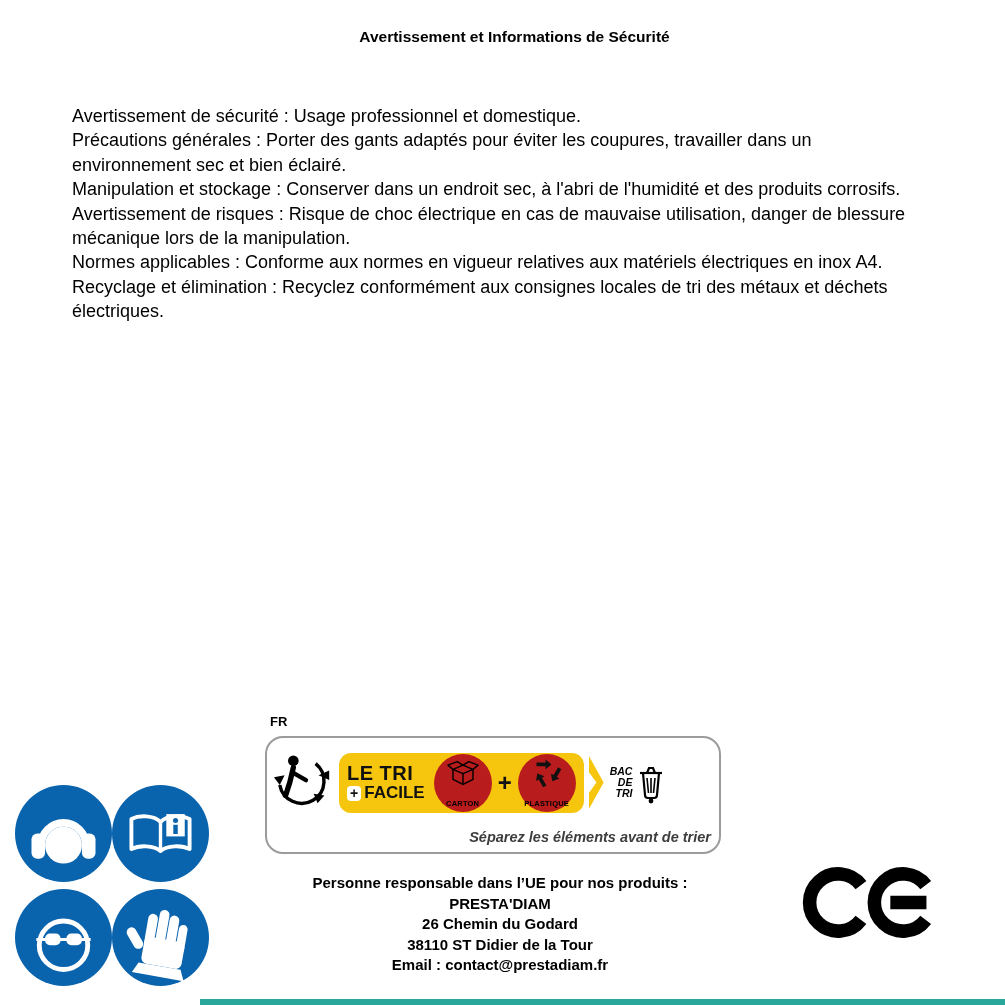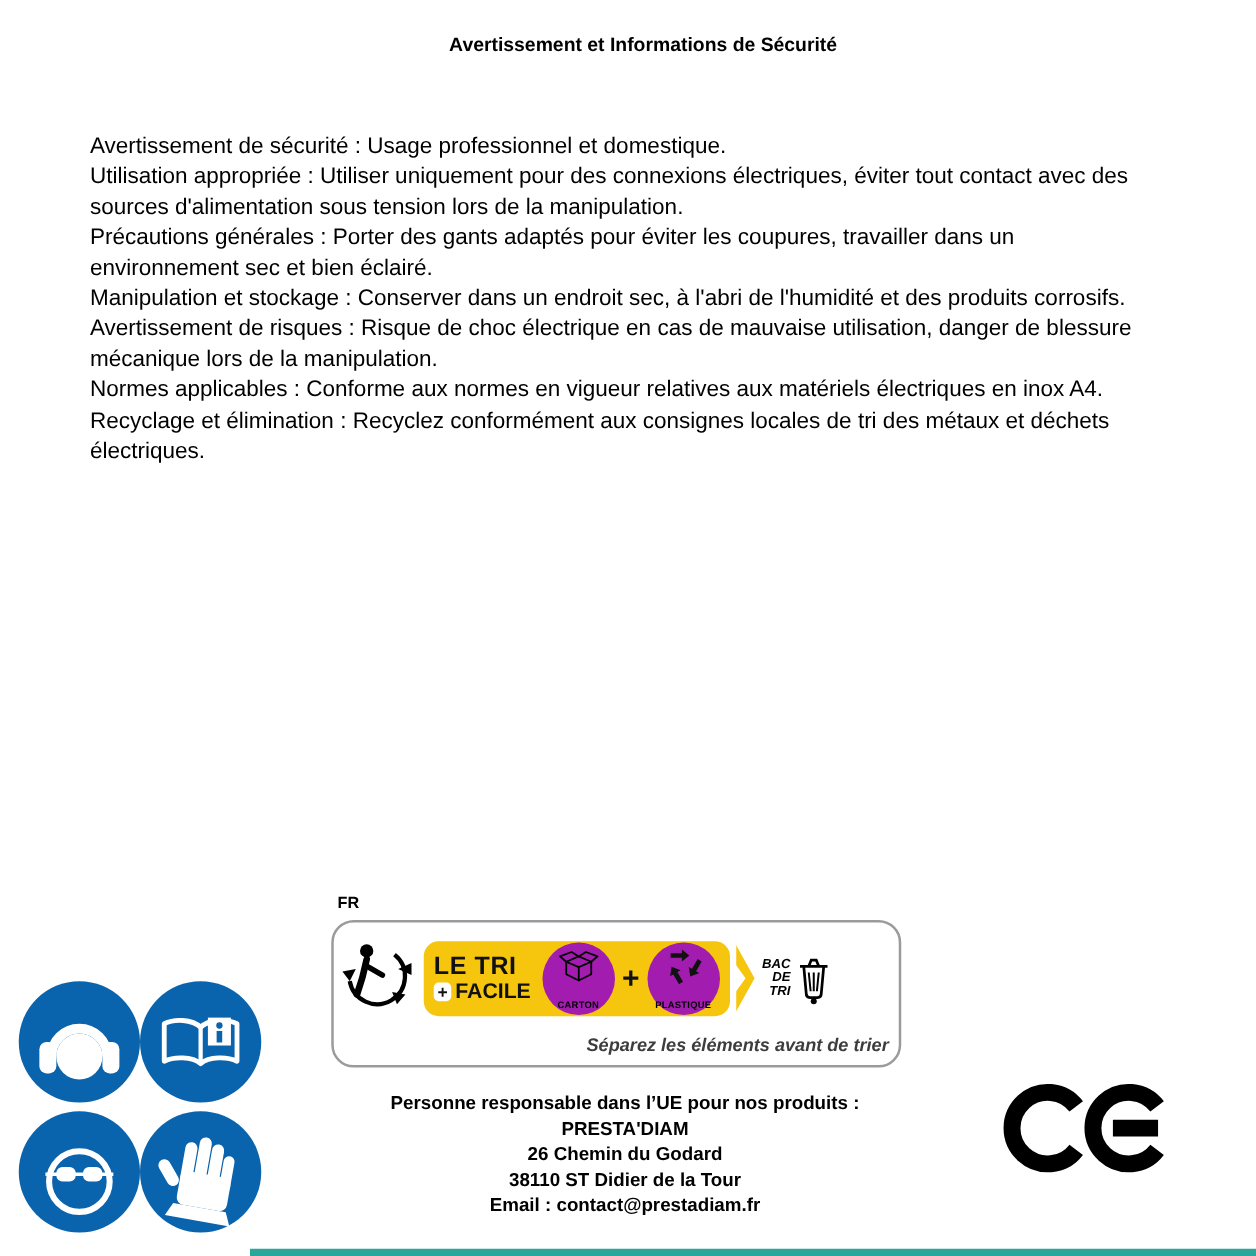--- a/index.html
+++ b/index.html
@@ -31,21 +31,21 @@
   .it-row { flex:1; display:flex; align-items:center; padding:5px 8px 0 6px; }
   .triman { width:62px; height:62px; flex:0 0 auto; margin-right:4px; }
   .it-band { display:flex; align-items:center; background:#F6C50E; border-radius:12px;
              padding:4px 8px; height:60px; }
   .it-headline { display:flex; flex-direction:column; justify-content:center;
                  margin-right:9px; color:#111; }
   .it-h1 { font-size:20px; font-weight:800; letter-spacing:.5px; line-height:1.1; }
   .it-h2 { font-size:17px; font-weight:800; line-height:1.1; display:flex; align-items:center; gap:3px; }
   .plusbox { background:#fff; border-radius:4px; font-size:14px; font-weight:900;
              padding:0 3px; display:inline-block; }
-  .it-circle { width:58px; height:58px; background:#a21caf; border-radius:50%;
+  .it-circle { width:58px; height:58px; background:#b91c1c; border-radius:50%;
                display:flex; flex-direction:column; align-items:center; justify-content:center; gap:11px; flex:0 0 auto; }
   .it-circle .mat { font-size:7.5px; font-weight:bold; letter-spacing:.2px; }
   .it-plus { font-size:24px; font-weight:bold; margin:0 6px; color:#111; }
   .it-chev { width:15px; height:54px; margin-left:5px; background:#F6C50E;
              clip-path:polygon(0 0,100% 50%,0 100%,0 70%,52% 50%,0 30%); }
   .it-binlabel { display:flex; flex-direction:column; align-items:flex-end; justify-content:center;
                  font-size:10.5px; font-weight:800; line-height:1.08; margin:0 4px 0 6px;font-style:italic; }
   .binicon { width:30px; height:44px; }
   .it-footer { height:30px; display:flex; align-items:center; justify-content:flex-end;
                padding-right:8px; font-style:italic; font-weight:bold; font-size:14.5px; color:#3d3d3d; }
@@ -59,21 +59,20 @@
 </style>
 </head>
 <body>
 
 <div id="page">
 
   <h1 class="title">Avertissement et Informations de Sécurité</h1>
 
   <div class="bodytext">
     <p>Avertissement de sécurité : Usage professionnel et domestique.</p>
-    <p>Utilisation appropriée : Utiliser uniquement pour des connexions électriques, éviter tout contact avec des sources d'alimentation sous tension lors de la manipulation.</p>
     <p>Précautions générales : Porter des gants adaptés pour éviter les coupures, travailler dans un environnement sec et bien éclairé.</p>
     <p>Manipulation et stockage : Conserver dans un endroit sec, à l'abri de l'humidité et des produits corrosifs.</p>
     <p>Avertissement de risques : Risque de choc électrique en cas de mauvaise utilisation, danger de blessure mécanique lors de la manipulation.</p>
     <p>Normes applicables : Conforme aux normes en vigueur relatives aux matériels électriques en inox A4.</p>
     <p>Recyclage et élimination : Recyclez conformément aux consignes locales de tri des métaux et déchets électriques.</p>
   </div>
 
   <div class="picto" id="picto-ear">
     <svg viewBox="0 0 100 100">
       <path d="M27 62 a23 23 0 0 1 46 0" fill="none" stroke="#fff" stroke-width="8"></path>

